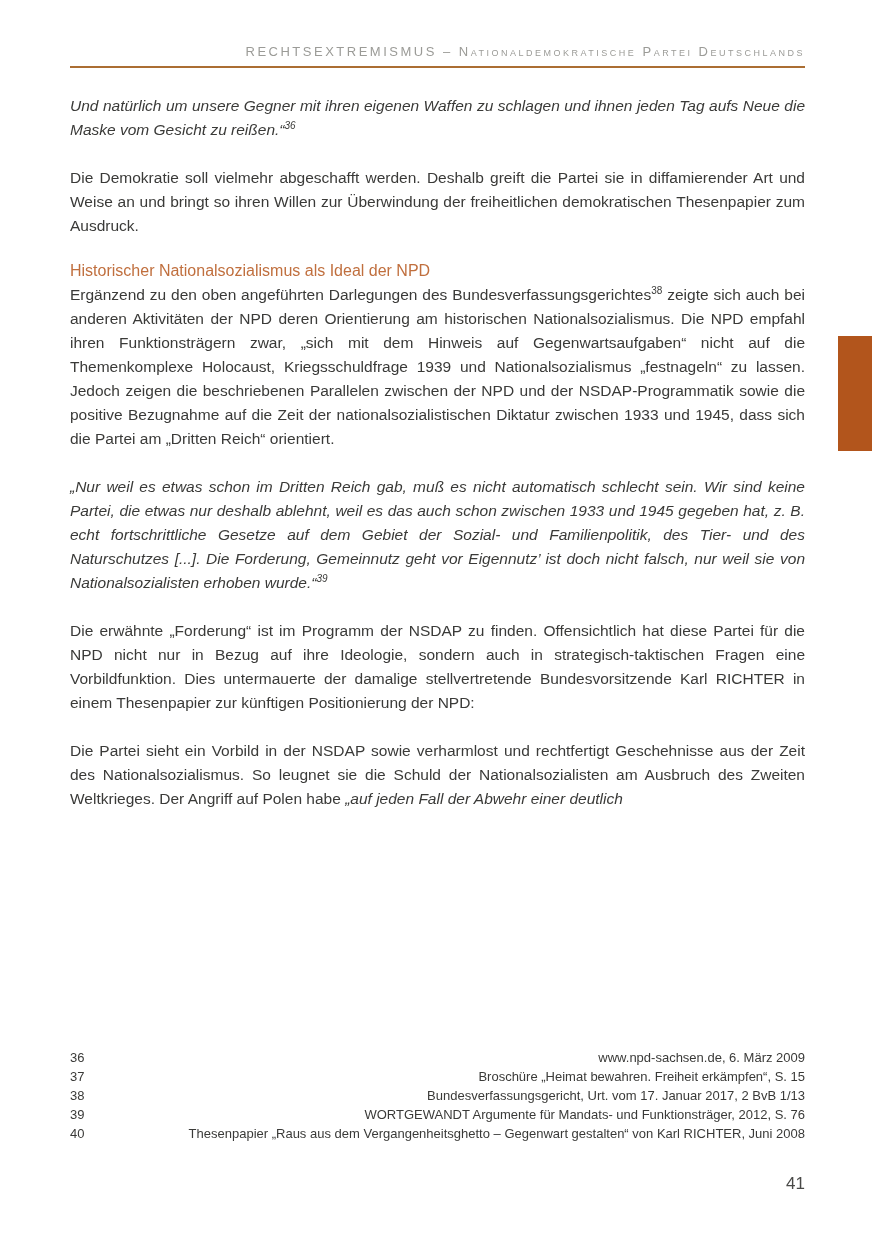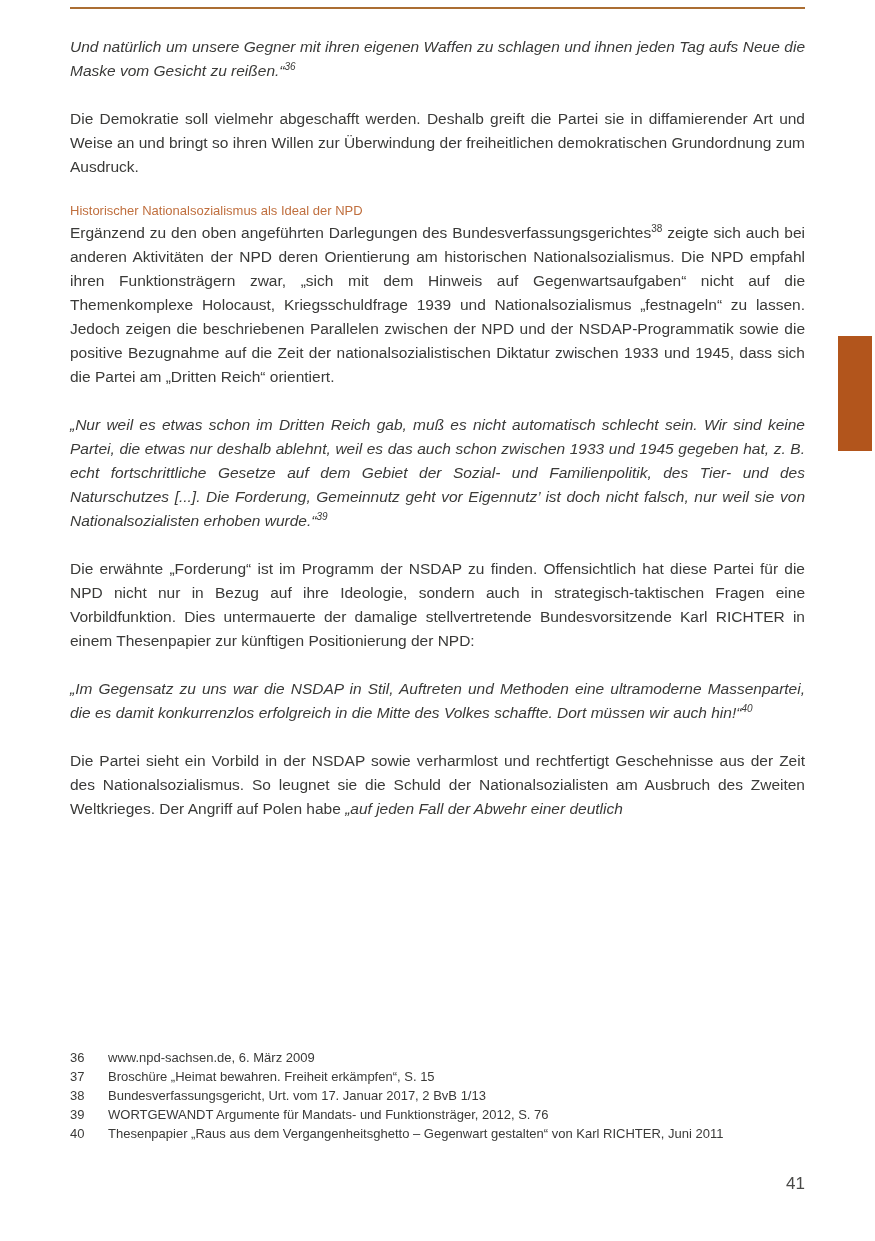--- a/index.html
+++ b/index.html
@@ -40,36 +40,36 @@
   .para.first { margin-top: 26px; }
   .italic { font-style: italic; }
   sup {
     font-size: 10px;
     line-height: 0;
     vertical-align: super;
     letter-spacing: 0;
   }
   .section-heading {
     margin: 20px 0 3px 0;
-    font-size: 13px;
+    font-size: 16px;
     font-weight: normal;
     color: var(--heading, #c06f3e);
   }
   .footnotes {
     position: absolute;
     left: 70px;
     top: 1048px;
     width: 735px;
     font-size: 13px;
     line-height: 19px;
     color: #3a3a38;
   }
   .footnote-row { display: flex; }
   .fn-num { flex: 0 0 38px; }
-  .fn-text { flex: 1; }
+  .fn-text { flex: 1; text-align: right; }
   .page-number {
     position: absolute;
     top: 1174px;
     right: 70px;
     font-size: 17px;
     color: #4a4a48;
   }
   .edge-tab {
     position: absolute;
     top: 336px;
@@ -79,37 +79,37 @@
     background: var(--accent-tab, #b2551c);
   }
   em { }
 </style>
 </head>
 <body>
 
 <div class="page">
   <div class="content">
 
+    <div class="running-header"><span>RECHTSEXTREMISMUS – </span><span class="rh-smallcaps">Nationaldemokratische Partei Deutschlands</span></div>
 
     <div class="header-rule"></div>
 
     <p class="para italic first"><span>Und natürlich um unsere Gegner mit ihren eigenen Waffen zu schlagen und ihnen jeden Tag aufs Neue die Maske vom Gesicht zu reißen.“</span><sup>36</sup></p>
 
-    <p class="para">Die Demokratie soll vielmehr abgeschafft werden. Deshalb greift die Partei sie in diffamierender Art und Weise an und bringt so ihren Willen zur Überwindung der freiheitlichen demokratischen Grundordnung zum Ausdruck.</p>
+    <p class="para">Die Demokratie soll vielmehr abgeschafft werden. Deshalb greift die Partei sie in diffamierender Art und Weise an und bringt so ihren Willen zur Überwindung der freiheitlichen demokratischen Thesenpapier zum Ausdruck.</p>
 
 
     <h2 class="section-heading">Historischer Nationalsozialismus als Ideal der NPD</h2>
 
     <p class="para"><span>Ergänzend zu den oben angeführten Darlegungen des Bundesverfassungsgerichtes</span><sup>38</sup><span> zeigte sich auch bei anderen Aktivitäten der NPD deren Orientierung am historischen Nationalsozialismus. Die NPD empfahl ihren Funktionsträgern zwar, „sich mit dem Hinweis auf Gegenwartsaufgaben“ nicht auf die Themenkomplexe Holocaust, Kriegsschuldfrage 1939 und Nationalsozialismus „festnageln“ zu lassen. Jedoch zeigen die beschriebenen Parallelen zwischen der NPD und der NSDAP-Programmatik sowie die positive Bezugnahme auf die Zeit der nationalsozialistischen Diktatur zwischen 1933 und 1945, dass sich die Partei am „Dritten Reich“ orientiert.</span></p>
 
     <p class="para italic"><span>„Nur weil es etwas schon im Dritten Reich gab, muß es nicht automatisch schlecht sein. Wir sind keine Partei, die etwas nur deshalb ablehnt, weil es das auch schon zwischen 1933 und 1945 gegeben hat, z. B. echt fortschrittliche Gesetze auf dem Gebiet der Sozial- und Familienpolitik, des Tier- und des Naturschutzes [...]. Die Forderung, Gemeinnutz geht vor Eigennutz’ ist doch nicht falsch, nur weil sie von Nationalsozialisten erhoben wurde.“</span><sup>39</sup></p>
 
     <p class="para">Die erwähnte „Forderung“ ist im Programm der NSDAP zu finden. Offensichtlich hat diese Partei für die NPD nicht nur in Bezug auf ihre Ideologie, sondern auch in strategisch-taktischen Fragen eine Vorbildfunktion. Dies untermauerte der damalige stellvertretende Bundesvorsitzende Karl RICHTER in einem Thesenpapier zur künftigen Positionierung der NPD:</p>
 
-    <p class="para italic"><span>„Im Gegensatz zu uns war die NSDAP in Stil, Auftreten und Methoden eine ultramoderne Massenpartei, die es damit konkurrenzlos erfolgreich in die Mitte des Volkes schaffte. Dort müssen wir auch hin!“</span><sup>40</sup></p>
 
     <p class="para"><span>Die Partei sieht ein Vorbild in der NSDAP sowie verharmlost und rechtfertigt Geschehnisse aus der Zeit des Nationalsozialismus. So leugnet sie die Schuld der Nationalsozialisten am Ausbruch des Zweiten Weltkrieges. Der Angriff auf Polen habe </span><em>„auf jeden Fall der Abwehr einer deutlich</em></p>
 
   </div>
 
   <div class="footnotes">
     <div class="footnote-row">
       <span class="fn-num">36</span>
       <span class="fn-text">www.npd-sachsen.de, 6. März 2009</span>
     </div>
@@ -120,20 +120,20 @@
     <div class="footnote-row">
       <span class="fn-num">38</span>
       <span class="fn-text">Bundesverfassungsgericht, Urt. vom 17. Januar 2017, 2 BvB 1/13</span>
     </div>
     <div class="footnote-row">
       <span class="fn-num">39</span>
       <span class="fn-text">WORTGEWANDT Argumente für Mandats- und Funktionsträger, 2012, S. 76</span>
     </div>
     <div class="footnote-row">
       <span class="fn-num">40</span>
-      <span class="fn-text">Thesenpapier „Raus aus dem Vergangenheitsghetto – Gegenwart gestalten“ von Karl RICHTER, Juni 2011</span>
+      <span class="fn-text">Thesenpapier „Raus aus dem Vergangenheitsghetto – Gegenwart gestalten“ von Karl RICHTER, Juni 2008</span>
     </div>
   </div>
 
   <div class="page-number">41</div>
 
   <div class="edge-tab"></div>
 </div>
 
 </body></html>

